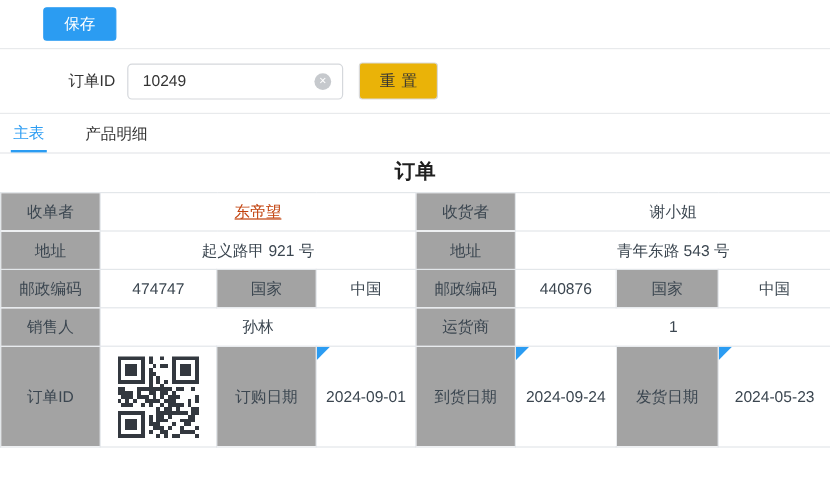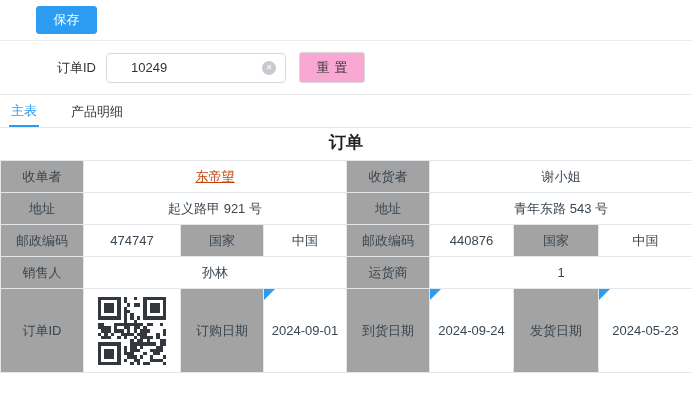--- a/index.html
+++ b/index.html
@@ -5,29 +5,29 @@
   * { margin:0; padding:0; box-sizing:border-box; }
   html,body { width:692px; height:412px; background:#fff;
     font-family:"Liberation Sans","DejaVu Sans",sans-serif; color:#333; font-size:13px;
     overflow:hidden; }
 
   
   .toolbar { height:41px; border-bottom:1px solid #e8eaec; display:flex; align-items:center; }
   .btn { display:inline-flex; align-items:center; justify-content:center;
     border-radius:3px; cursor:pointer; font-size:13px; user-select:none; }
   .btn-primary { background:#2b9cf2; color:#fff; border:1px solid #2b9cf2; }
-  .btn-default { background:#f9a8d4; color:#333; border:1px solid #d9d9d9; }
+  .btn-default { background:#eab308; color:#333; border:1px solid #d9d9d9; }
   .save-btn { width:61px; height:28px; margin-left:36px; }
 
   
   .query-row { height:54px; border-bottom:1px solid #e8eaec; display:flex; align-items:center; }
   .query-label { margin-left:57px; color:#333; }
   .input-wrap { position:relative; margin-left:10px; }
   .query-input { width:180px; height:30px; border:1px solid #d5d8dc; border-radius:4px;
-    padding:0 30px 0 24px; font-size:13px; color:#333; outline:none;
+    padding:0 30px 0 12px; font-size:13px; color:#333; outline:none;
     font-family:"Liberation Sans","DejaVu Sans",sans-serif; }
   .clear-icon { position:absolute; right:10px; top:8px; width:14px; height:14px;
     background:#c6c9cd; border-radius:50%; color:#fff; font-size:8px; line-height:14px;
     text-align:center; cursor:pointer; }
   .search-btn { width:66px; height:31px; margin-left:112px; letter-spacing:5px; padding-left:5px; }
   .reset-btn  { width:66px; height:31px; margin-left:13px; letter-spacing:5px; padding-left:5px; }
 
   
   .tabbar { height:33px; border-bottom:1px solid #e4e7ea; display:flex; align-items:stretch; }
   .tab { display:flex; align-items:center; padding:12px 2px; margin-top:1px;

